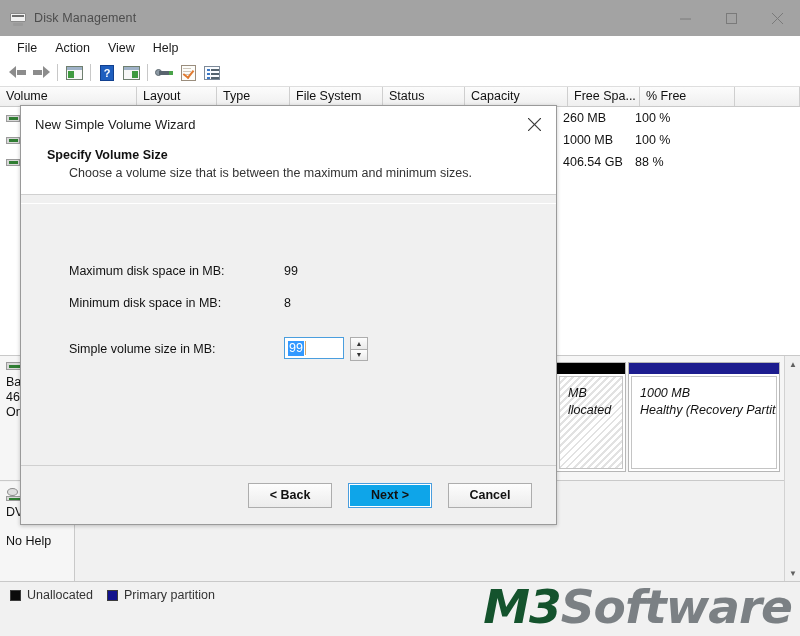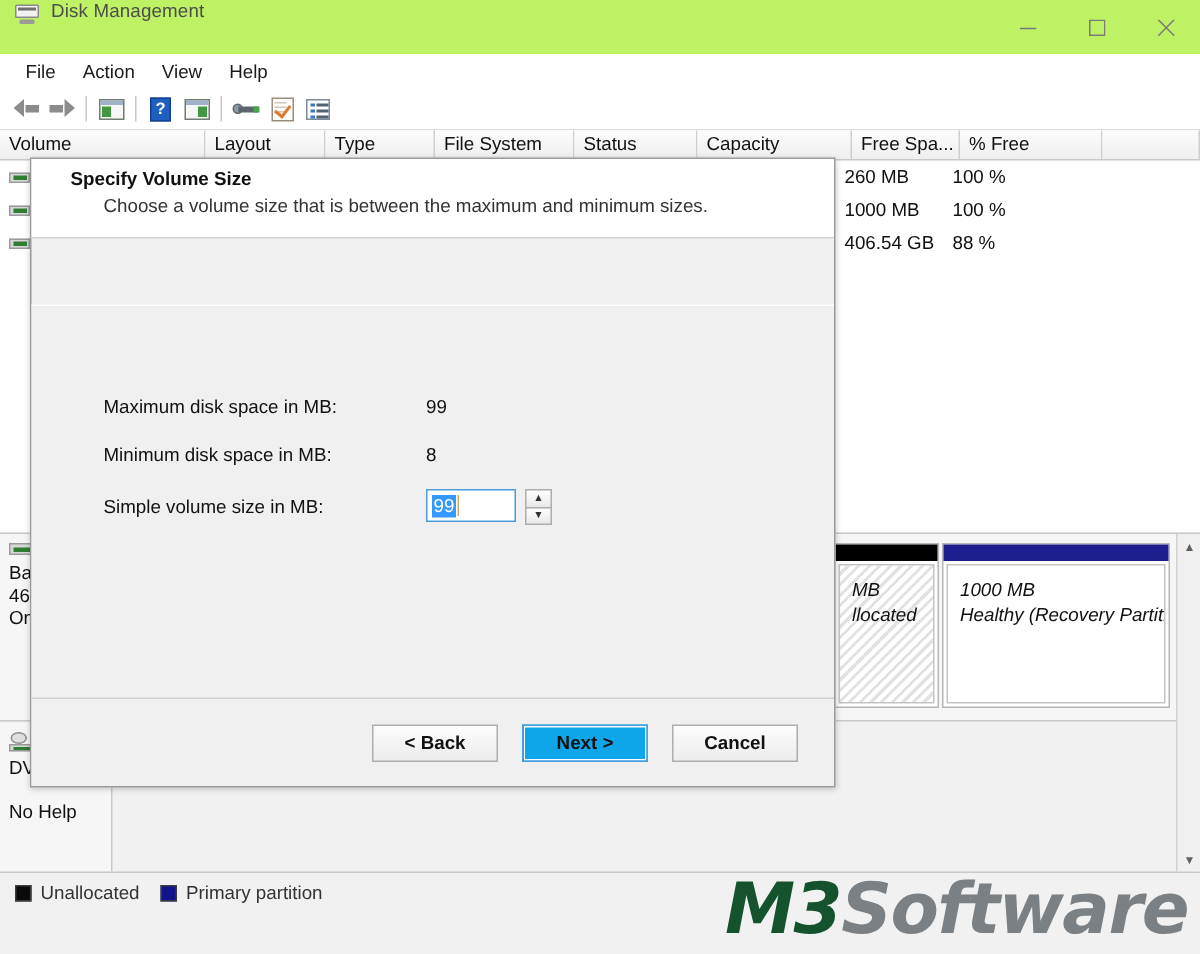--- a/index.html
+++ b/index.html
@@ -10,22 +10,22 @@
     font-size:12px;
     color:#202020;
     background:#ffffff;
     overflow:hidden;
     position:relative;
   }
 
   
   #titlebar {
     height:36px; width:100%;
-    background:#bef264;
-    display:flex; 
+    background:#a3a3a3;
+    display:flex; align-items:center;
     position:relative;
     border-bottom:0;
   }
   #app-icon {
     width:16px; height:16px; margin-left:10px; margin-right:8px;
     position:relative; flex:none;
   }
   #app-icon .mon {
     position:absolute; left:0; top:3px; width:16px; height:9px;
     background:#f2f2f2; border:1px solid #8a8a8a; border-radius:1px;
@@ -376,39 +376,48 @@
     <div class="lg-tx">Primary partition</div>
   </div>
 </div>
 
 <div id="watermark">
   <span class="m3">M3</span><span class="sw">Software</span>
 </div>
 
 <div id="wizard">
 
+  <div id="wiz-title">
+    <div id="wiz-title-text">New Simple Volume Wizard</div>
+    <div id="wiz-close">
+      <svg width="13" height="13" viewBox="0 0 13 13">
+          <line x1="0" y1="0" x2="13" y2="13" stroke="#3a3a3a" stroke-width="1.2"></line>
+          <line x1="13" y1="0" x2="0" y2="13" stroke="#3a3a3a" stroke-width="1.2"></line>
+        </svg>
+    </div>
+  </div>
 
   <div id="wiz-head">
     <div id="wiz-head-title">Specify Volume Size</div>
     <div id="wiz-head-sub">Choose a volume size that is between the maximum and minimum sizes.</div>
   </div>
 
   <div id="wiz-body">
 
     <div class="frow" style="top:60px;">
       <div class="flabel">Maximum disk space in MB:</div>
       <div class="fvalue">99</div>
     </div>
 
     <div class="frow" style="top:92px;">
       <div class="flabel">Minimum disk space in MB:</div>
       <div class="fvalue">8</div>
     </div>
 
-    <div class="frow" style="top:122px;">
+    <div class="frow" style="top:133px;">
       <div class="flabel">Simple volume size in MB:</div>
       <div style="position:relative;width:90px;height:24px;">
         <div id="size-input-wrap">
           <span id="size-input">99</span>
           <span id="size-caret"></span>
         </div>
         <div id="spin">
           <div class="spin-b up">▲</div>
           <div class="spin-b dn">▼</div>
         </div>

